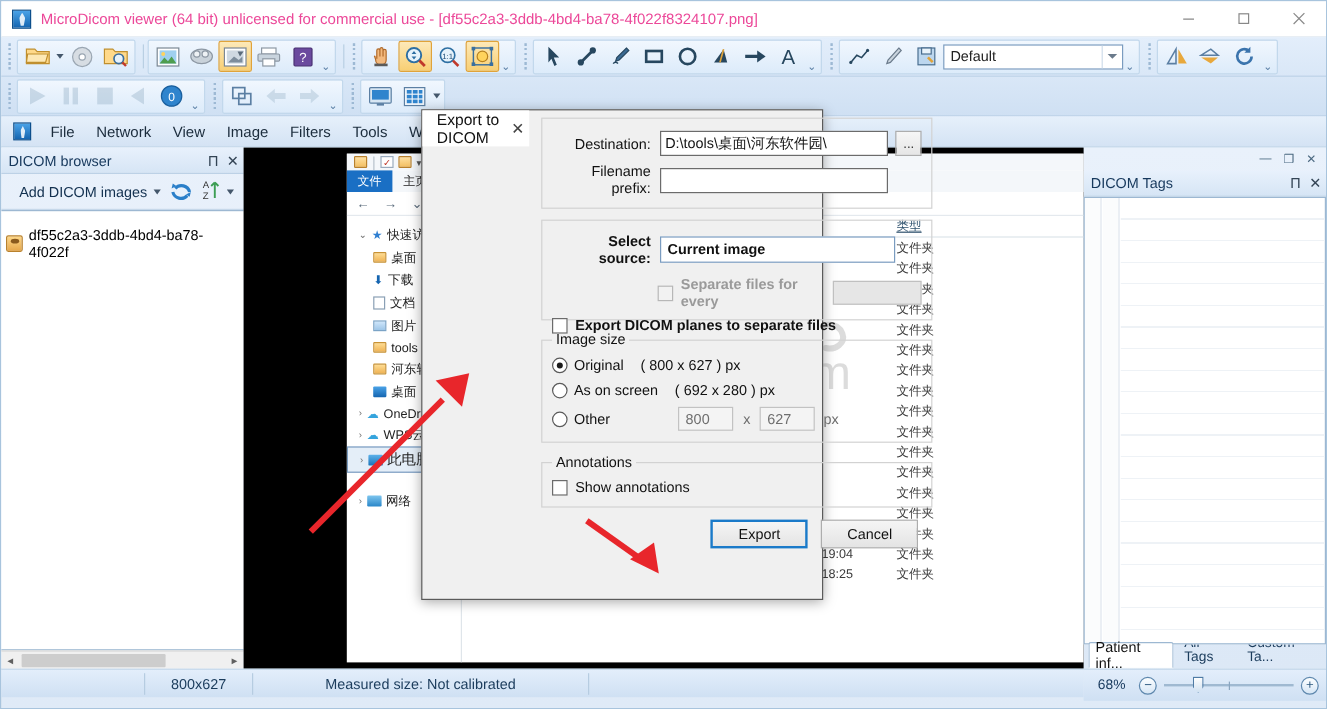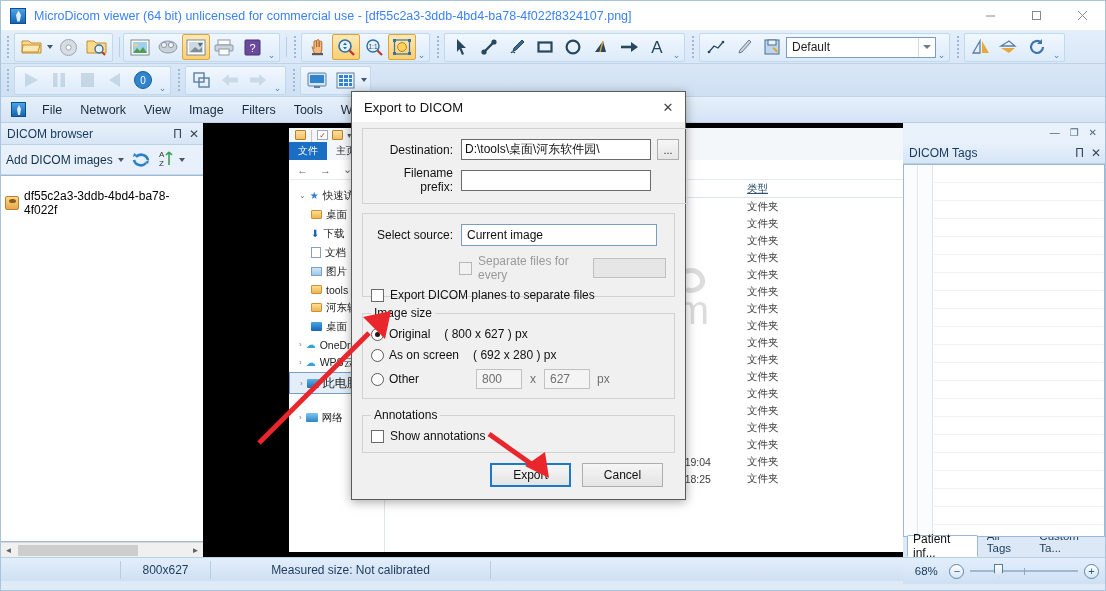--- a/index.html
+++ b/index.html
@@ -30,21 +30,21 @@
     background: linear-gradient(180deg,#4aa3e8 0%,#1565b0 100%);
     border: 1px solid #0d4f8c;
     position: relative; flex: none;
   }
   .title-icon::after {
     content:""; position:absolute; left:5px; top:2px;
     width:5px; height:11px; background:#fff; opacity:.85;
     clip-path: polygon(50% 0,100% 40%,75% 100%,25% 100%,0 40%);
   }
   .title-text {
-    color: #3b82f6; font-size: 12.5px; white-space: nowrap;
+    color: #ec4899; font-size: 12.5px; white-space: nowrap;
   }
   .wincontrols { margin-left: auto; display: flex; height: 30px; }
   .wbtn {
     width: 46px; height: 30px;
     display: flex; align-items: center; justify-content: center;
     color: #777; font-size: 12px;
   }
   .wbtn svg { display:block; }
 
   
@@ -138,21 +138,21 @@
   .dock-head {
     height: 22px; display:flex; align-items:center;
     padding: 0 4px 0 6px;
     color:#16385c; font-size:12px;
     background: linear-gradient(180deg,#e8f1fc 0%,#d6e5f5 100%);
     border-bottom:1px solid #bcd1e6;
   }
   .dock-head .sp { margin-left:auto; display:flex; gap:7px; align-items:center; color:#345; }
   .dock-toolbar {
     height: 30px; display:flex; align-items:center; gap:4px;
-    padding-left:5px;
+    padding-left:15px;
     border-bottom:1px solid #c6d8ea;
   }
   .dock-toolbar .lbl { font-size:12px; color:#12304f; }
   .tree {
     flex:1; background:#fff; margin:0; border:1px solid #9db8d2;
     border-left:none; border-right:none;
     font-size:12px; overflow:hidden; position:relative;
   }
   .tree-row { display:flex; align-items:center; gap:5px; padding:13px 4px; }
   .tree-row .t-ico {
@@ -269,21 +269,21 @@
   .sb-1 { width:120px; }
   .sb-2 { width:90px; }
   .sb-3 { width:280px; }
   .sb-rest { flex:1; }
 
   
   .dialog {
     position:absolute; left:350px; top:90px; width:335px; height:409px;
     background:#f0f0f0; border:1px solid #5a5a5a;
     box-shadow: 0 2px 10px rgba(0,0,0,.35);
-    display:flex; flex-direction:column;
+    display:flex; flex-direction:row;
   }
   .dlg-title {
     height:30px; background:#fff; display:flex; align-items:center;
     padding-left:12px; font-size:13px; color:#111;
   }
   .dlg-title .x {
     margin-left:auto; width:34px;height:30px; display:flex;align-items:center;justify-content:center;
     color:#444; font-size:13px;
   }
   .dlg-body { padding:6px 10px 8px 10px; }
@@ -972,21 +972,21 @@
           <span class="flabel" style="width:90px;text-align:right;padding-right:8px;">Destination:</span>
           <span class="tinput" style="width:190px;">D:\tools\桌面\河东软件园\</span>
           <span class="btn-dots">...</span>
         </div>
         <div class="frow">
           <span class="flabel" style="width:90px;text-align:right;padding-right:8px;">Filename prefix:</span>
           <span class="tinput" style="width:190px;" placeholder=""></span>
         </div>
       </fieldset>
 
-      <fieldset class="grp" style="padding-top:10px;height:84px;">
+      <fieldset class="grp" style="padding-top:10px;height:84px;font-weight:bold;">
         <div class="frow">
           <span class="flabel" style="width:90px;text-align:right;padding-right:8px;">Select source:</span>
           <span class="sel" style="width:196px;">Current image</span>
         </div>
         <div class="cbrow" style="margin-left:88px;margin-top:8px;">
           <span class="cbox dis"></span>
           <span class="cbtxt dis">Separate files for every</span>
           <span class="sel dis" style="width:84px;height:20px;margin-left:4px;"></span>
         </div>
         <div class="cbrow" style="">

